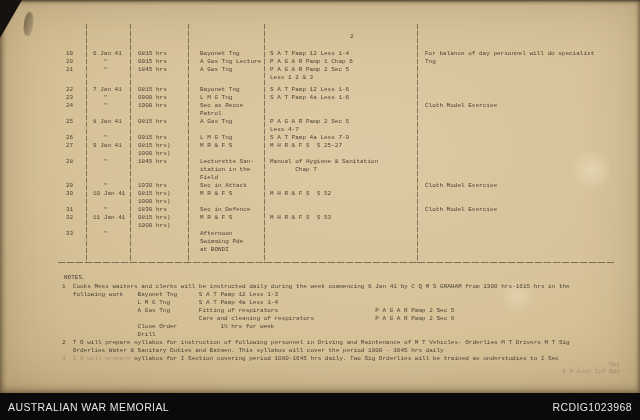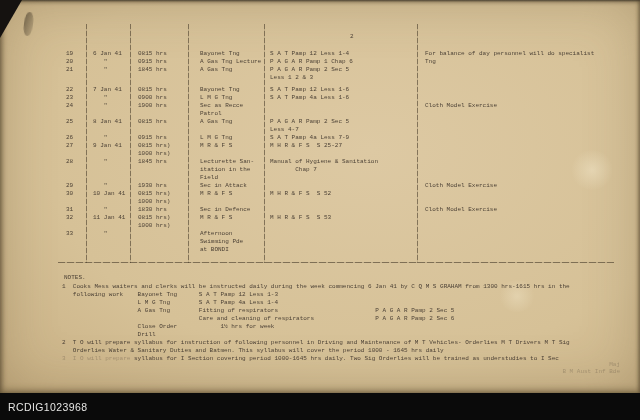--- a/index.html
+++ b/index.html
@@ -223,15 +223,16 @@
         <div class="note-line"><span class="faded-ink">3  I O will prepare </span>syllabus for I Section covering period 1000-1645 hrs daily. Two Sig Orderlies will be trained as understudies to I Sec</div>
       </div>
 
     <div class="signature">
       <div>Maj</div>
       <div>B M Aust Inf Bde</div>
     </div>
   </div>
 
   <div class="footer">
+    <span>AUSTRALIAN WAR MEMORIAL</span>
     <span>RCDIG1023968</span>
   </div>
 </div>
 
 </body></html>

